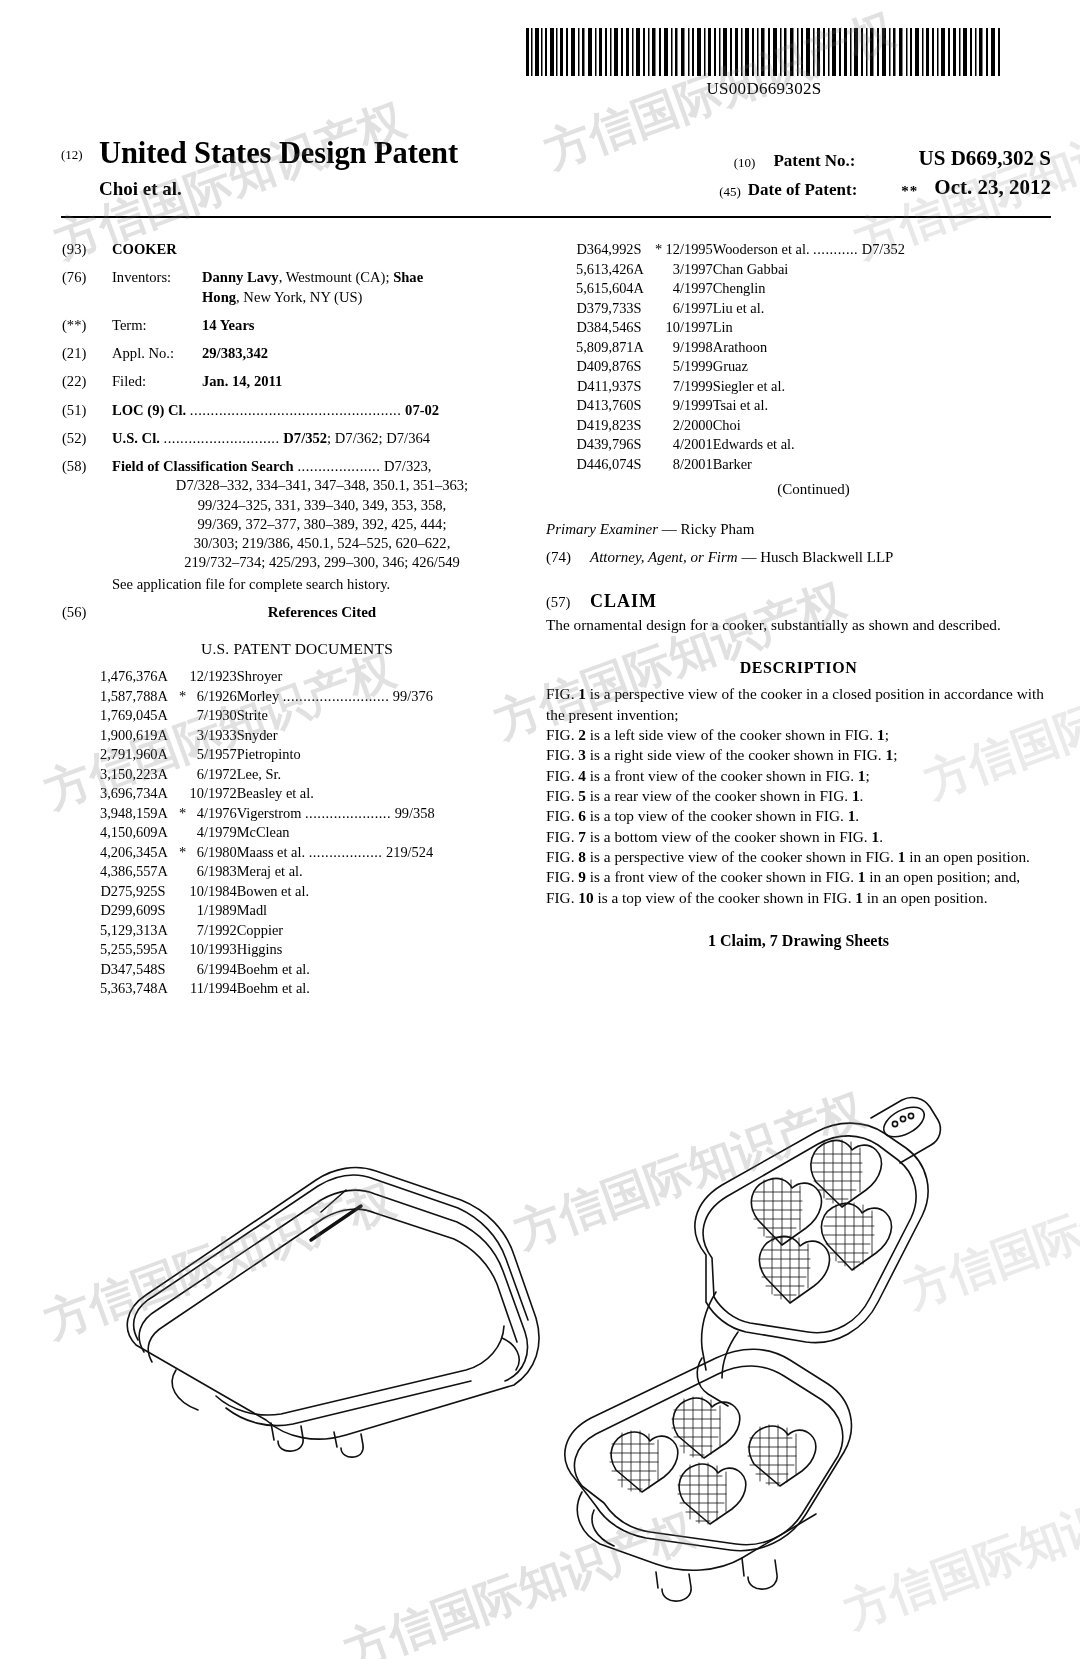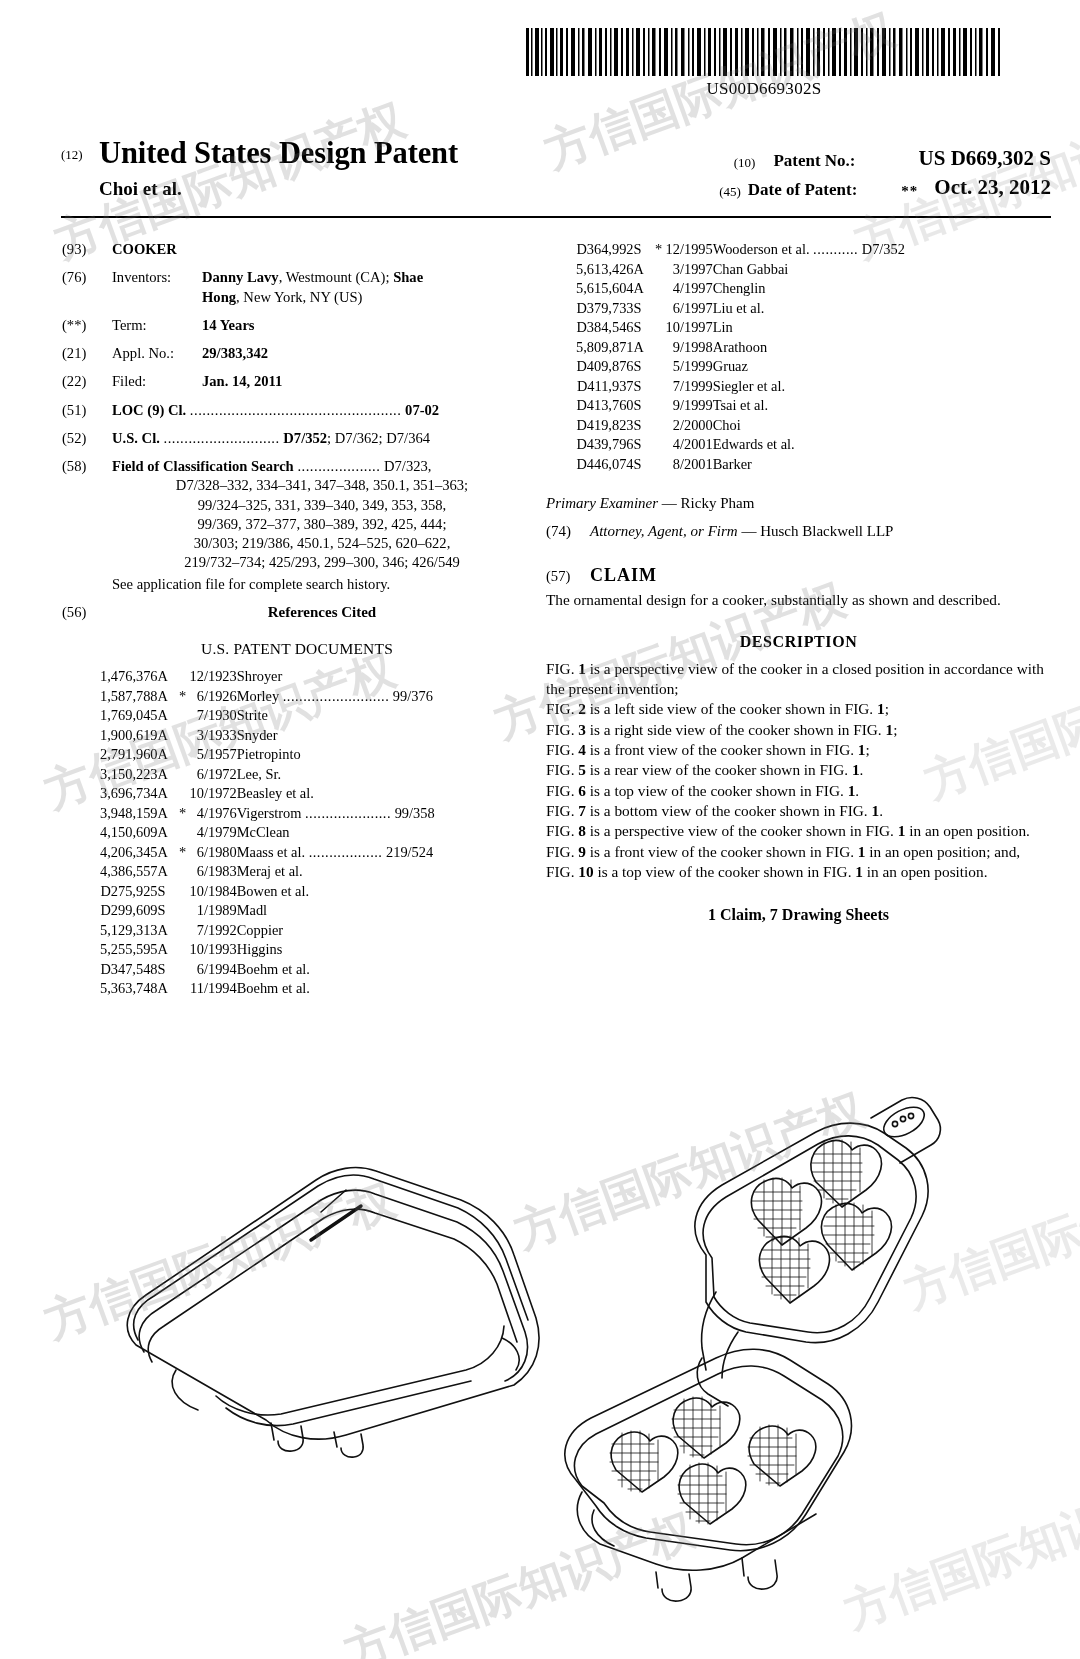--- a/index.html
+++ b/index.html
@@ -701,20 +701,21 @@
           <tr>
             <td class="rnum">D446,074</td>
             <td class="rkind">S</td>
             <td class="rstar"></td>
             <td class="rdate">8/2001</td>
             <td class="rname">Barker</td>
           </tr>
         </tbody>
     </table>
 
+    <div class="continued">(Continued)</div>
 
     <div class="examiner">
       <i>Primary Examiner</i>
       <span>— Ricky Pham</span>
     </div>
 
     <div class="attorney">
       <div class="fnum">(74)</div>
       <div class="fbody">
         <i>Attorney, Agent, or Firm</i>

